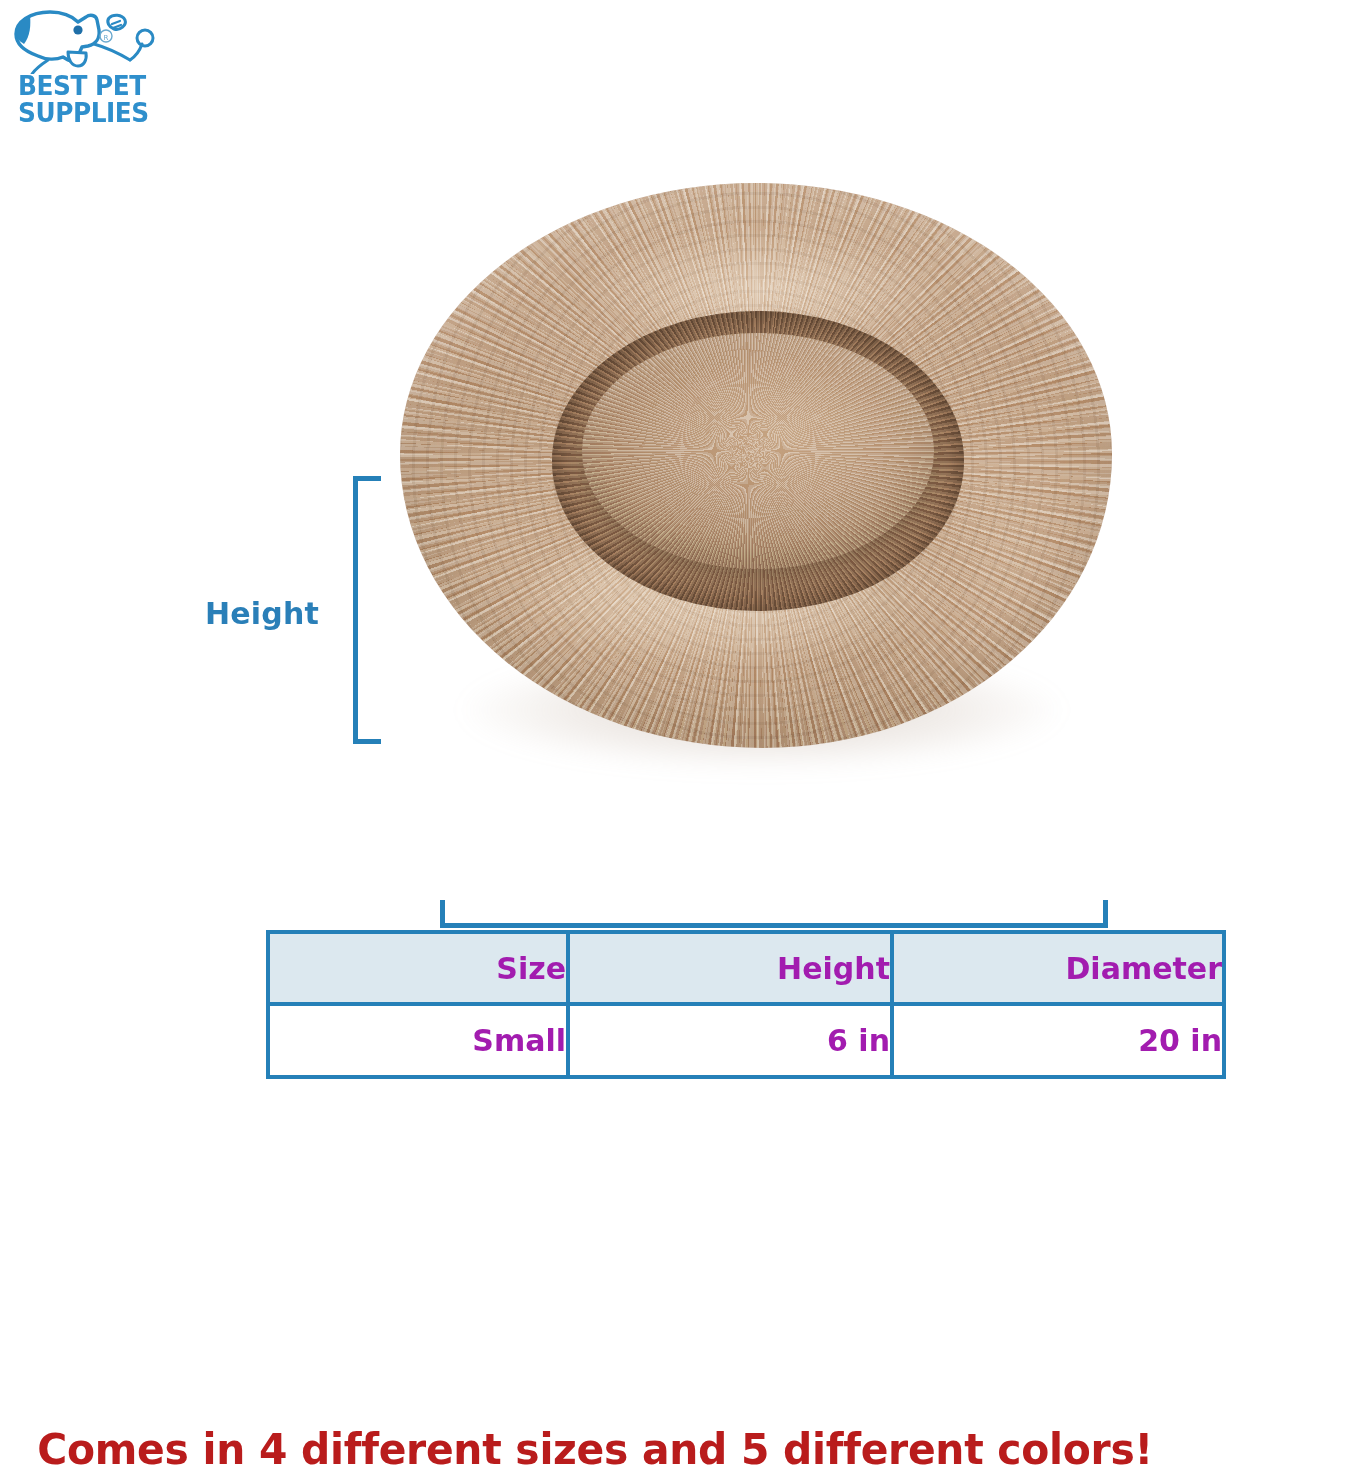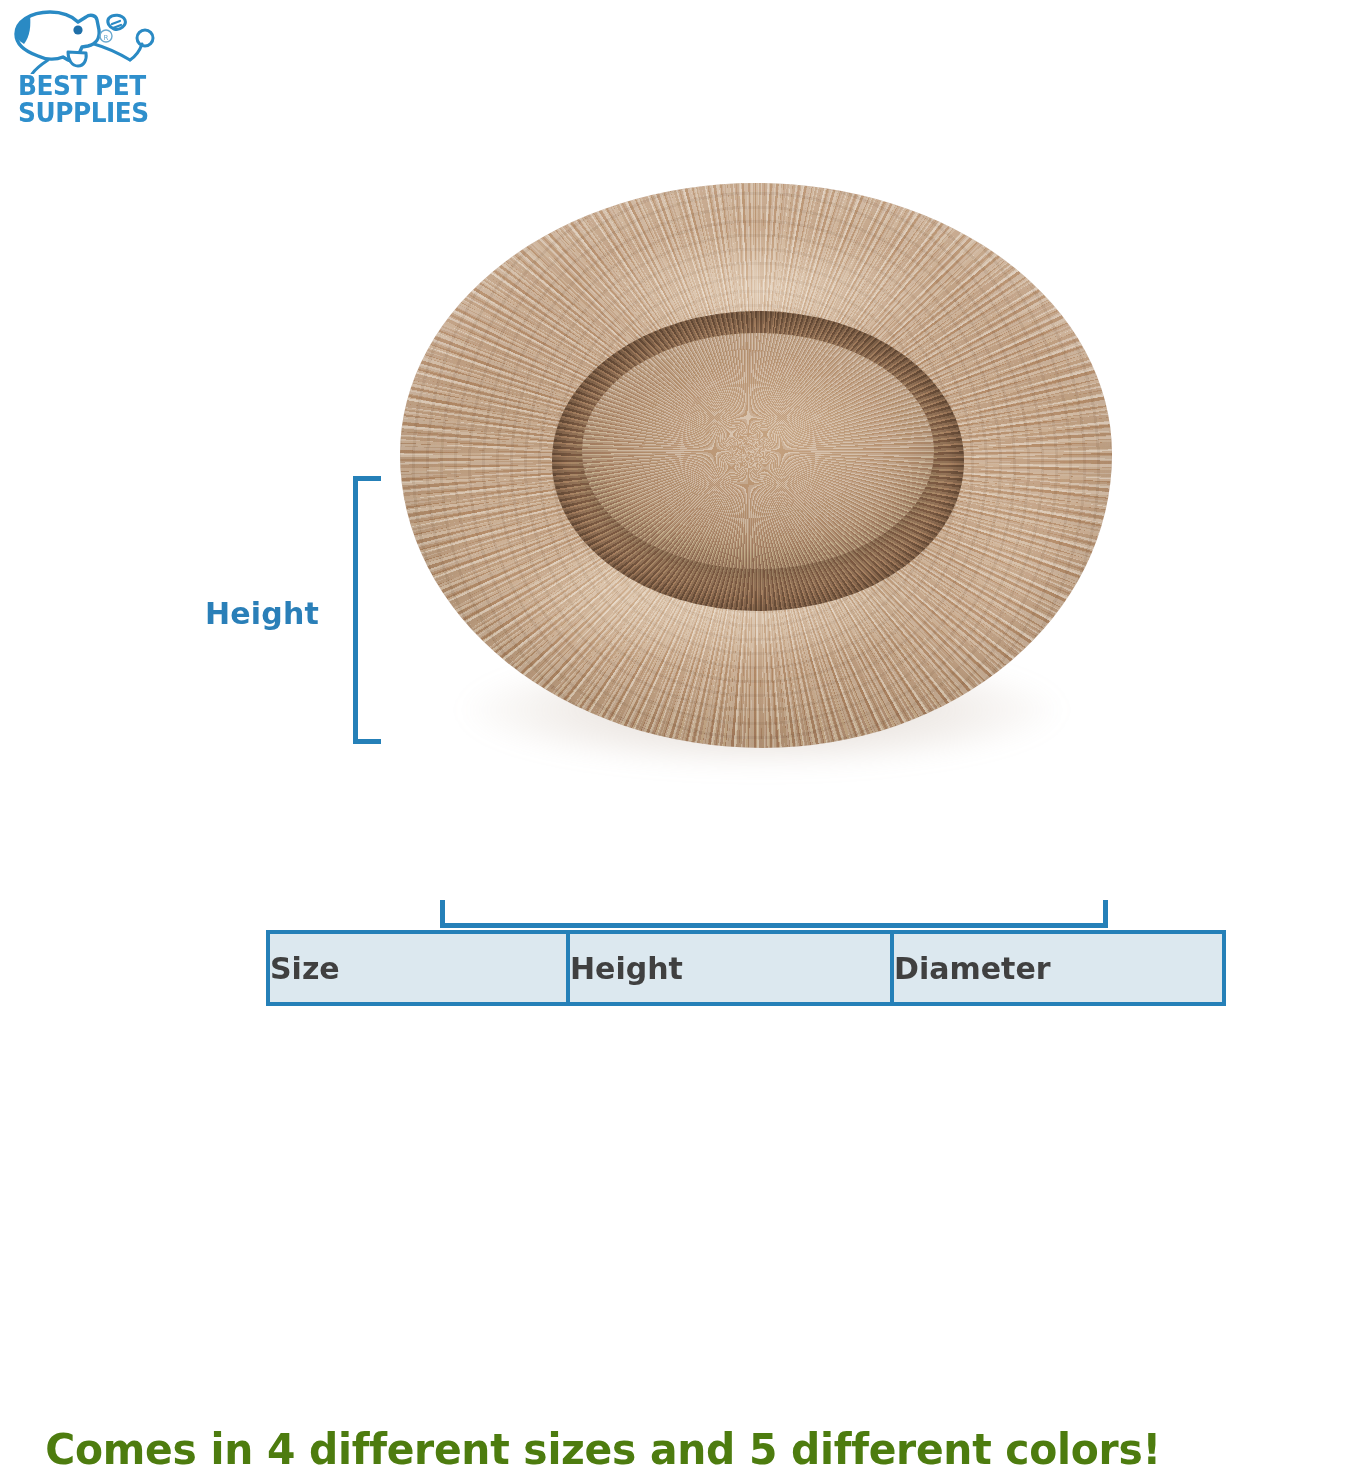--- a/index.html
+++ b/index.html
@@ -296,47 +296,47 @@
   #size-table {
     position: absolute;
     left: 266px;
     top: 930px;
     width: 956px;
     border-collapse: collapse;
     table-layout: fixed;
   }
   #size-table td, #size-table th {
     border: 4px solid #2580b8;
-    text-align: left;
+    text-align: right;
     font-family: "DejaVu Sans", sans-serif;
     font-weight: bold;
-    color: #404040;
+    color: #a21caf;
     font-size: 30px;
     height: 69px;
     padding: 0;
   }
   #size-table thead th {
     background: #dce8ef;
     height: 68px;
   }
   #size-table col.c-size { width: 300px; }
   #size-table col.c-height { width: 324px; }
   #size-table col.c-diam { width: 332px; }
 
   
   #tagline {
     position: absolute;
     left: 0;
     top: 1424px;
     width: 1190px;
-    text-align: right;
+    text-align: center;
     font-family: "DejaVu Sans", sans-serif;
     font-weight: bold;
     font-size: 43px;
-    color: #4d7c0f;
+    color: #b91c1c;
     letter-spacing: -0.3px;
     white-space: nowrap;
   }
   #tagline span {
     display: inline-block;
     transform: scaleX(0.95);
   }
 </style>
 </head>
 <body>
@@ -413,18 +413,23 @@
       <col class="c-diam">
   </colgroup>
   <thead>
     <tr>
       <th>Size</th>
       <th>Height</th>
       <th>Diameter</th>
     </tr>
   </thead>
   <tbody>
+    <tr>
+      <td>Small</td>
+      <td>6 in</td>
+      <td>20 in</td>
+    </tr>
   </tbody>
 </table>
 
 <div id="tagline">
   <span>Comes in 4 different sizes and 5 different colors!</span>
 </div>
 
 </body></html>

